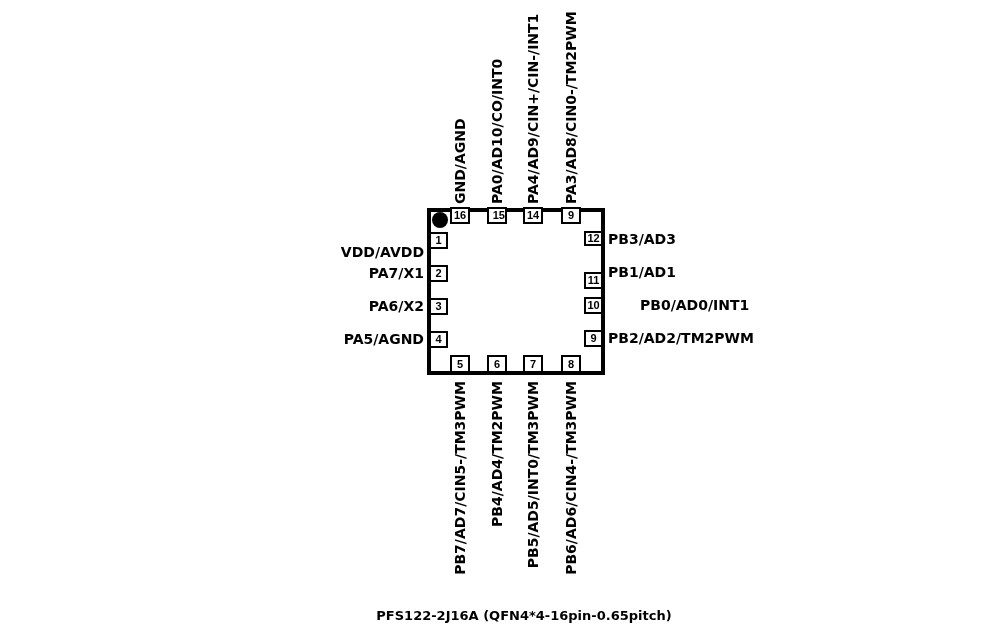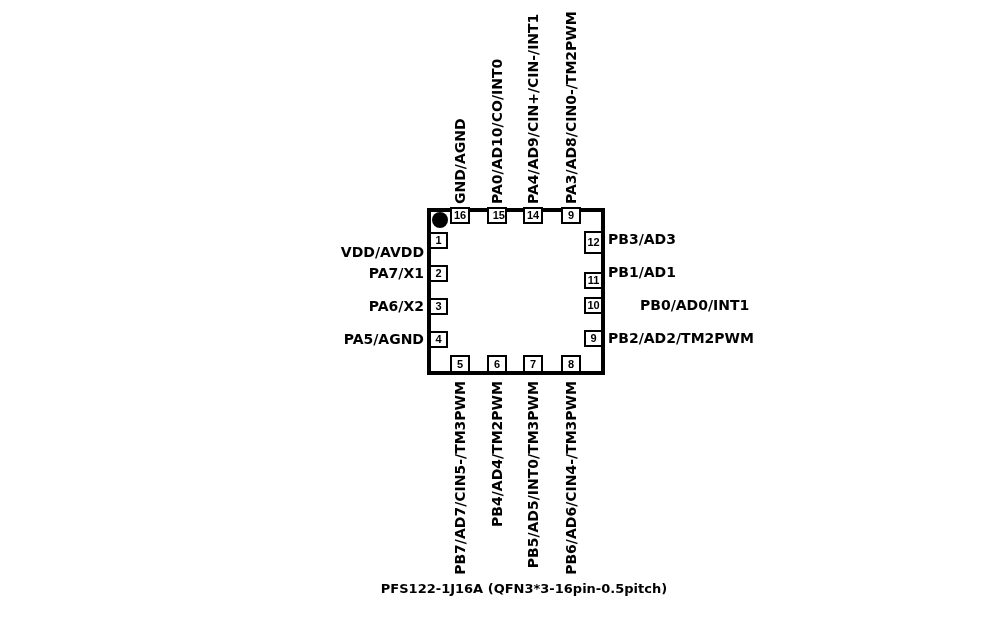--- a/index.html
+++ b/index.html
@@ -116,21 +116,21 @@
   <div class="pinbox" style="left:429px; top:265px; width:19px; height:17px;">
       <span>2</span>
     </div>
   <div class="pinbox" style="left:429px; top:298px; width:19px; height:17px;">
       <span>3</span>
     </div>
   <div class="pinbox" style="left:429px; top:331px; width:19px; height:17px;">
       <span>4</span>
     </div>
 
-  <div class="pinbox" style="left:584px; top:231px; width:19px; height:23px;">
+  <div class="pinbox" style="left:584px; top:231px; width:19px; height:15px;">
       <span>12</span>
     </div>
   <div class="pinbox" style="left:584px; top:264px; width:19px; height:17px;margin-top:8px;">
       <span>11</span>
     </div>
   <div class="pinbox" style="left:584px; top:297px; width:19px; height:17px;">
       <span>10</span>
     </div>
   <div class="pinbox" style="left:584px; top:330px; width:19px; height:17px;">
       <span>9</span>
@@ -149,15 +149,15 @@
   <div class="vlabel vtop" style="left:452px; top:204px;">GND/AGND</div>
   <div class="vlabel vtop" style="left:489px; top:204px;">PA0/AD10/CO/INT0</div>
   <div class="vlabel vtop" style="left:525px; top:204px;">PA4/AD9/CIN+/CIN-/INT1</div>
   <div class="vlabel vtop" style="left:563px; top:204px;">PA3/AD8/CIN0-/TM2PWM</div>
 
   <div class="vlabel vbottom" style="right:533px; top:381px;">PB7/AD7/CIN5-/TM3PWM</div>
   <div class="vlabel vbottom" style="right:496px; top:381px;">PB4/AD4/TM2PWM</div>
   <div class="vlabel vbottom" style="right:460px; top:381px;">PB5/AD5/INT0/TM3PWM</div>
   <div class="vlabel vbottom" style="right:422px; top:381px;">PB6/AD6/CIN4-/TM3PWM</div>
 
-  <div class="caption" style="top:581px;">PFS122-1J16A (QFN3*3-16pin-0.5pitch)</div>
+  <div class="caption" style="top:608px;">PFS122-2J16A (QFN4*4-16pin-0.65pitch)</div>
 
 </div>
 
 </body></html>

